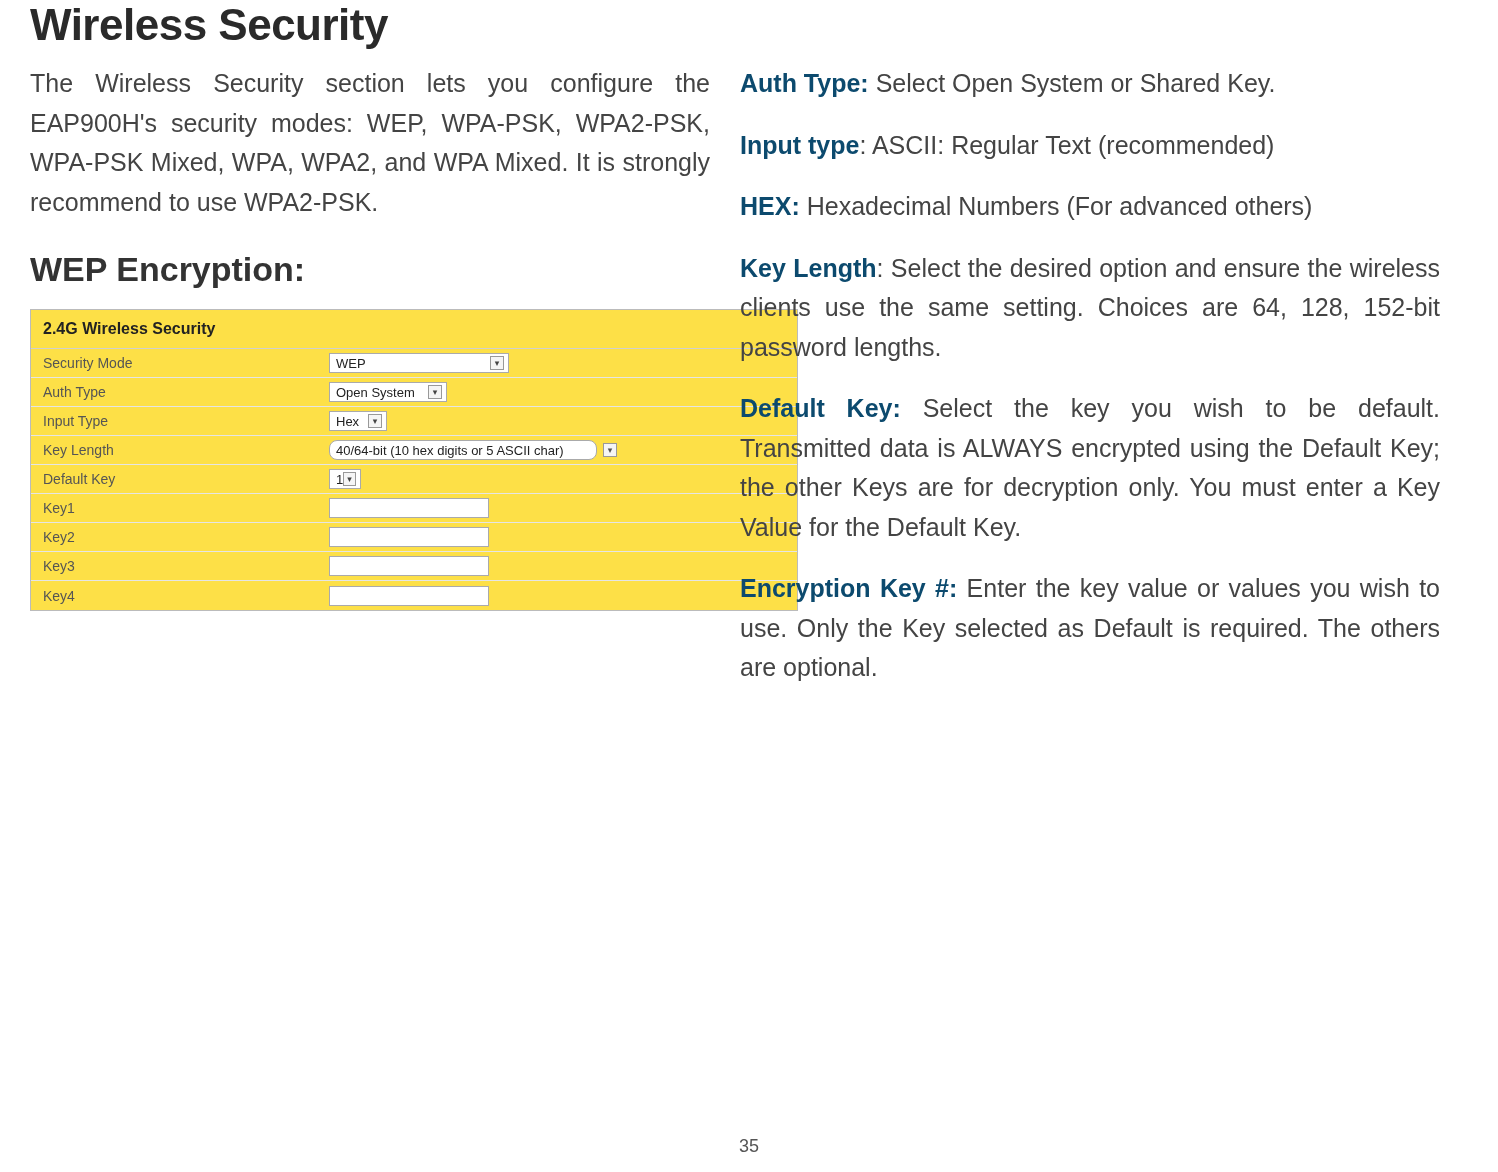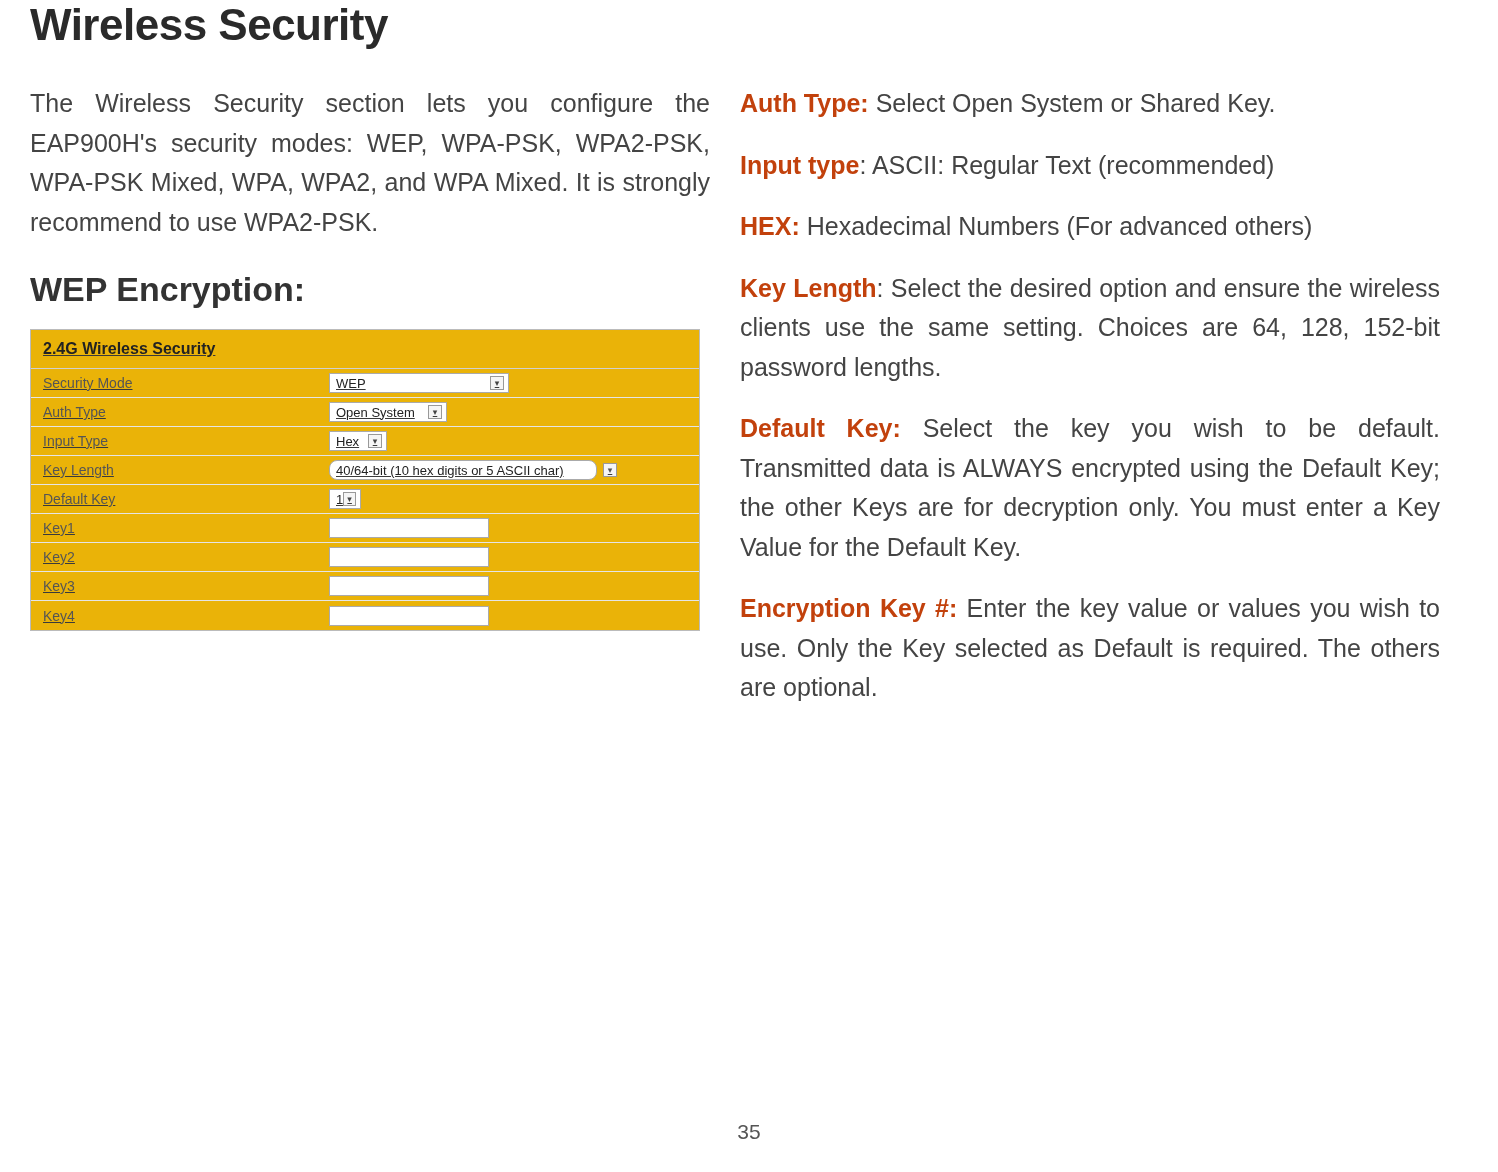--- a/index.html
+++ b/index.html
@@ -13,21 +13,21 @@
       background: #ffffff;
       font-family: Arial, Helvetica, sans-serif;
       color: #3a3a3a;
       padding: 0 30px;
       position: relative;
     }
     .title {
       font-size: 44px;
       font-weight: bold;
       color: #2a2a2a;
-      margin-bottom: 34px;
+      margin-bottom: 14px;
       letter-spacing: -0.5px;
     }
     .content {
       display: flex;
       gap: 30px;
     }
     .left-col {
       width: 680px;
     }
     .right-col {
@@ -41,23 +41,22 @@
       margin-bottom: 28px;
     }
     .subheading {
       font-size: 34px;
       font-weight: bold;
       color: #333;
       margin-bottom: 20px;
     }
     .panel {
       border: 1px solid #bbb;
-      width: 670px;
-      background: #eab308;
-      text-decoration: underline;
+      width: 768px;
+      background: #fde047;
     }
     .panel-title {
       font-size: 16px;
       font-weight: bold;
       padding: 10px 12px;
       color: #222;
       border-bottom: 1px solid #d0d0d0;
     }
     .panel-row {
       display: flex;
@@ -115,28 +114,28 @@
     }
     .para {
       font-size: 25px;
       line-height: 1.58;
       color: #444;
       margin-bottom: 22px;
       text-align: justify;
     }
     .para b {
       font-weight: bold;
-      color: #c2410c;
+      color: #0c4a6e;
     }
     .page-num {
       position: absolute;
-      bottom: 28px;
+      bottom: 15px;
       left: 50%;
       transform: translateX(-50%);
-      font-size: 21px;
+      font-size: 18px;
       color: #555;
     }
   </style>
 </head>
 <body>
 
 <h1 class="title">Wireless Security</h1>
 
 <div class="content">
 

